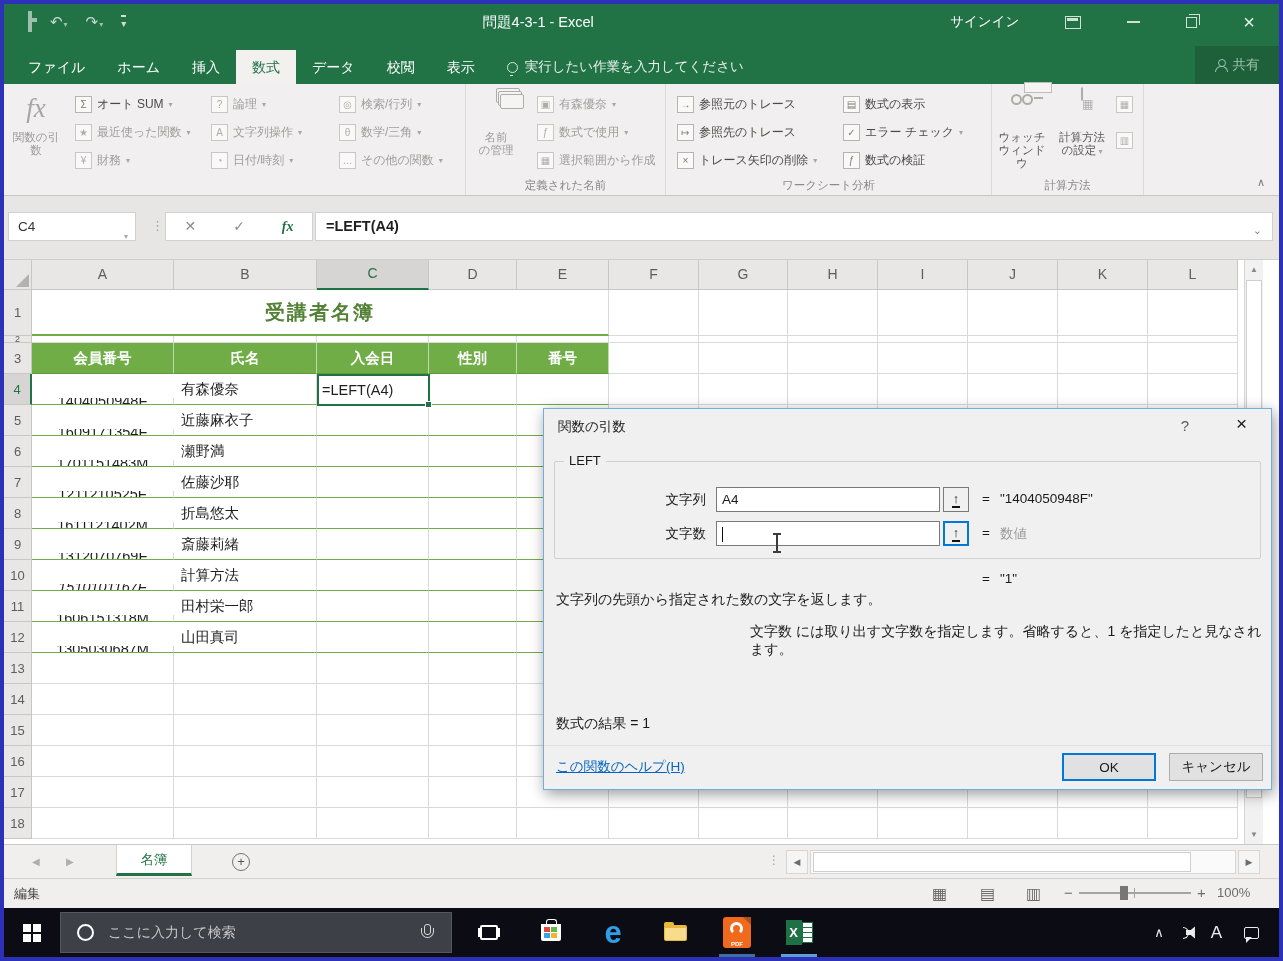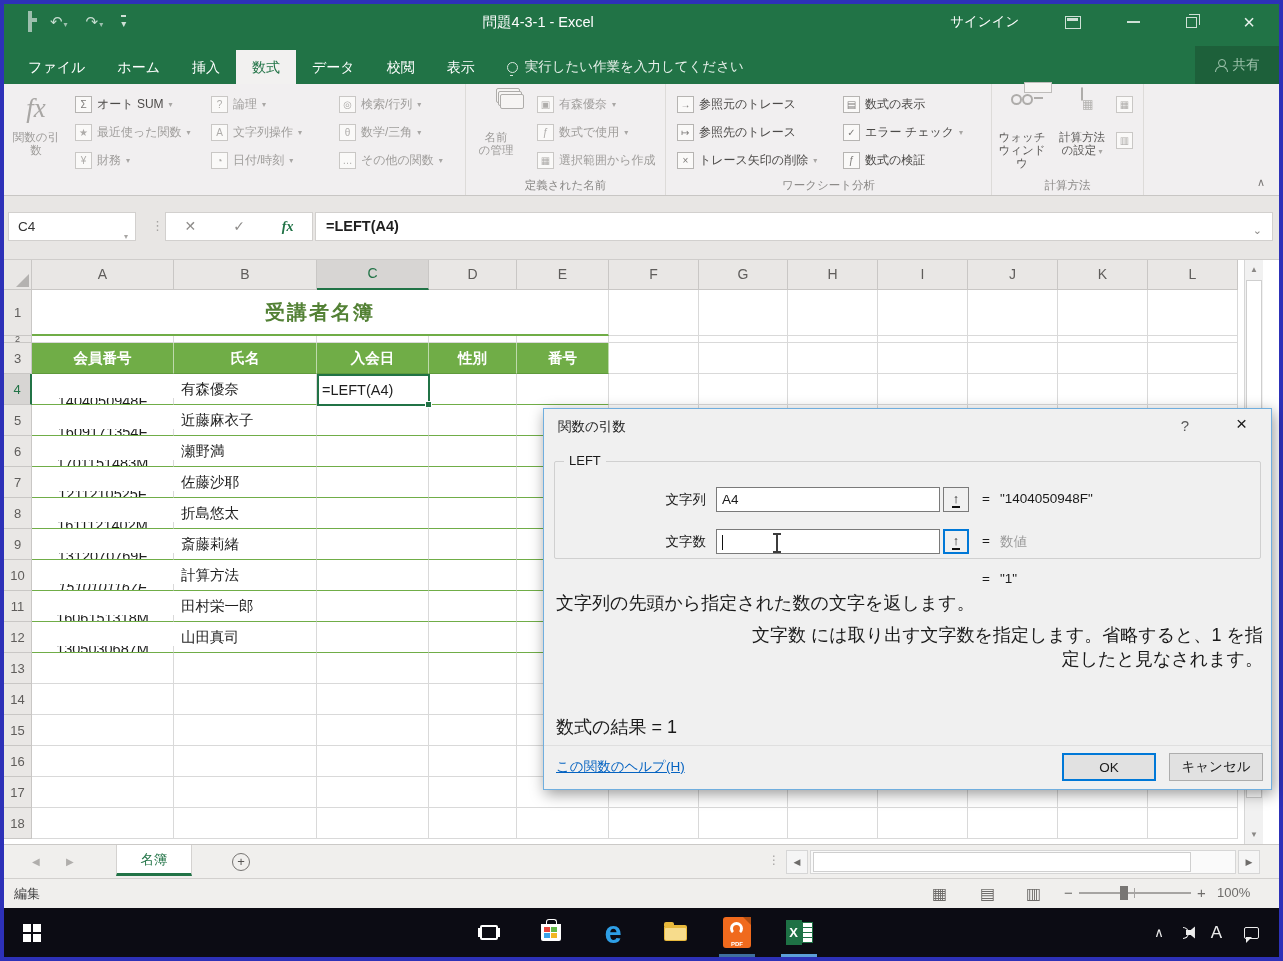--- a/index.html
+++ b/index.html
@@ -166,21 +166,21 @@
   .argrow { position:absolute; left:0; height:26px; width:100%; font-size:13.5px; color:#1a1a1a; }
   .arglabel { position:absolute; left:0; top:4px; width:162px; text-align:right;font-family:Liberation Mono, monospace; }
   .arginput { position:absolute; left:172px; top:0; width:224px; height:25px; background:#fff; border:1px solid #7a7a7a; line-height:23px; padding-left:5px; }
   .selbtn { position:absolute; left:399px; top:0; width:26px; height:25px; background:#f0f0f0; border:1px solid #7a7a7a; text-align:center; line-height:22px; font-size:13px; color:#111; font-weight:bold; }
   .selbtn u { text-decoration:none; border-bottom:2px solid #111; padding:0 1px; }
   .selbtn.focus { border:2px solid #0078d7; line-height:20px; }
   .argeq { position:absolute; left:438px; top:4px; }
   .argval { position:absolute; left:456px; top:4px; }
   .argval.muted { color:#9a9a9a; }
   .inputcaret { display:inline-block; width:1px; height:15px; background:#111; vertical-align:middle; }
-  .dlg-desc { position:absolute; left:12px; font-size:18px; color:#1a1a1a;text-align:right; }
+  .dlg-desc { position:absolute; left:12px; font-size:14px; color:#1a1a1a; }
   .dlg-sep { position:absolute; left:0; top:336px; width:100%; border-top:1px solid #dfdfdf; }
   .dlg-link { position:absolute; left:12px; top:349px; font-size:13.5px; color:#0563c1; text-decoration:underline; }
   .dlg-btn { position:absolute; top:344px; width:94px; height:28px; background:#e1e1e1; text-align:center; line-height:26px; font-size:13.5px; color:#1a1a1a; }
   #okbtn { left:518px; border:2px solid #0078d7; }
   #cancelbtn { left:625px; border:1px solid #adadad; }
 
   
   #ibeam { left:772px; top:533px; width:10px; height:20px; z-index:60; }
   #ibeam i { position:absolute; background:#3c3c3c; }
   #ibeam .v { left:4px; top:2px; width:2px; height:16px; }
@@ -683,20 +683,25 @@
 
   <div id="taskbar" class="abs">
     <div class="startbtn">
         <span class="winlogo">
           <i></i>
           <i></i>
           <i></i>
           <i></i>
         </span>
       </div>
+    <div class="searchbox">
+      <span class="cortana"></span>
+      <span class="searchtext">ここに入力して検索</span>
+      <span class="mic"></span>
+    </div>
     <div class="tbicon" style="left:462px;">
         <span class="taskview"></span>
       </div>
     <div class="tbicon" style="left:524px;">
         <span class="storeicon">
           <span class="storegrid">
             <i></i>
             <i></i>
             <i></i>
             <i></i>
@@ -740,21 +745,21 @@
     <span class="dlg-close">×</span>
     <span class="grouplabel">LEFT</span>
     <div class="groupbox"></div>
     <div class="argrow" style="top:78px;">
       <span class="arglabel">文字列</span>
       <span class="arginput"><span>A4</span></span>
       <span class="selbtn"><u>↑</u></span>
       <span class="argeq">=</span>
       <span class="argval">"1404050948F"</span>
     </div>
-    <div class="argrow" style="top:120px;">
+    <div class="argrow" style="top:112px;">
       <span class="arglabel">文字数</span>
       <span class="arginput"><span class="inputcaret"></span></span>
       <span class="selbtn focus"><u>↑</u></span>
       <span class="argeq">=</span>
       <span class="argval muted">数値</span>
     </div>
     <div class="argrow" style="top:158px;">
       <span class="argeq">=</span>
       <span class="argval">"1"</span>
     </div>

